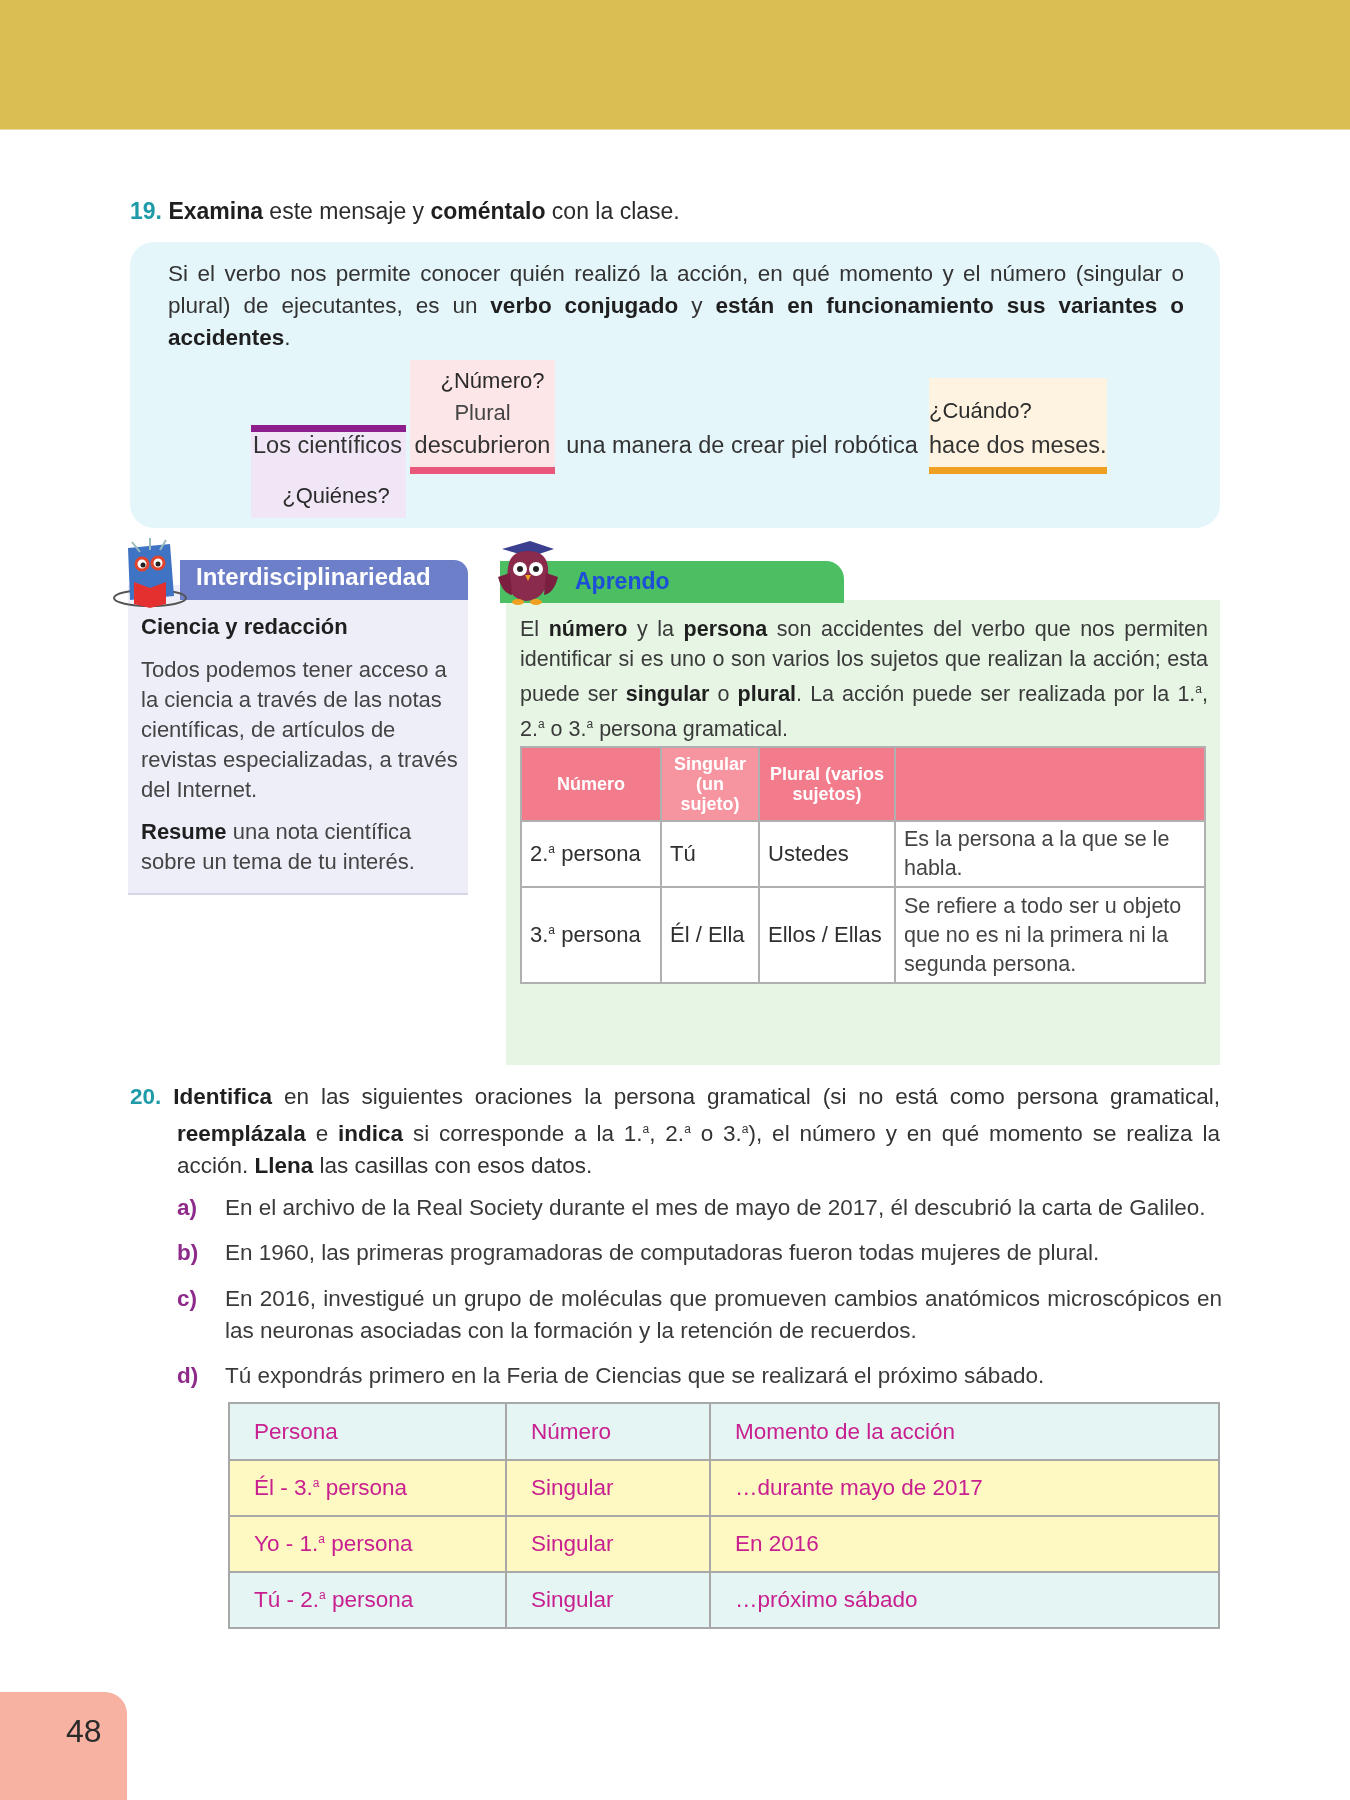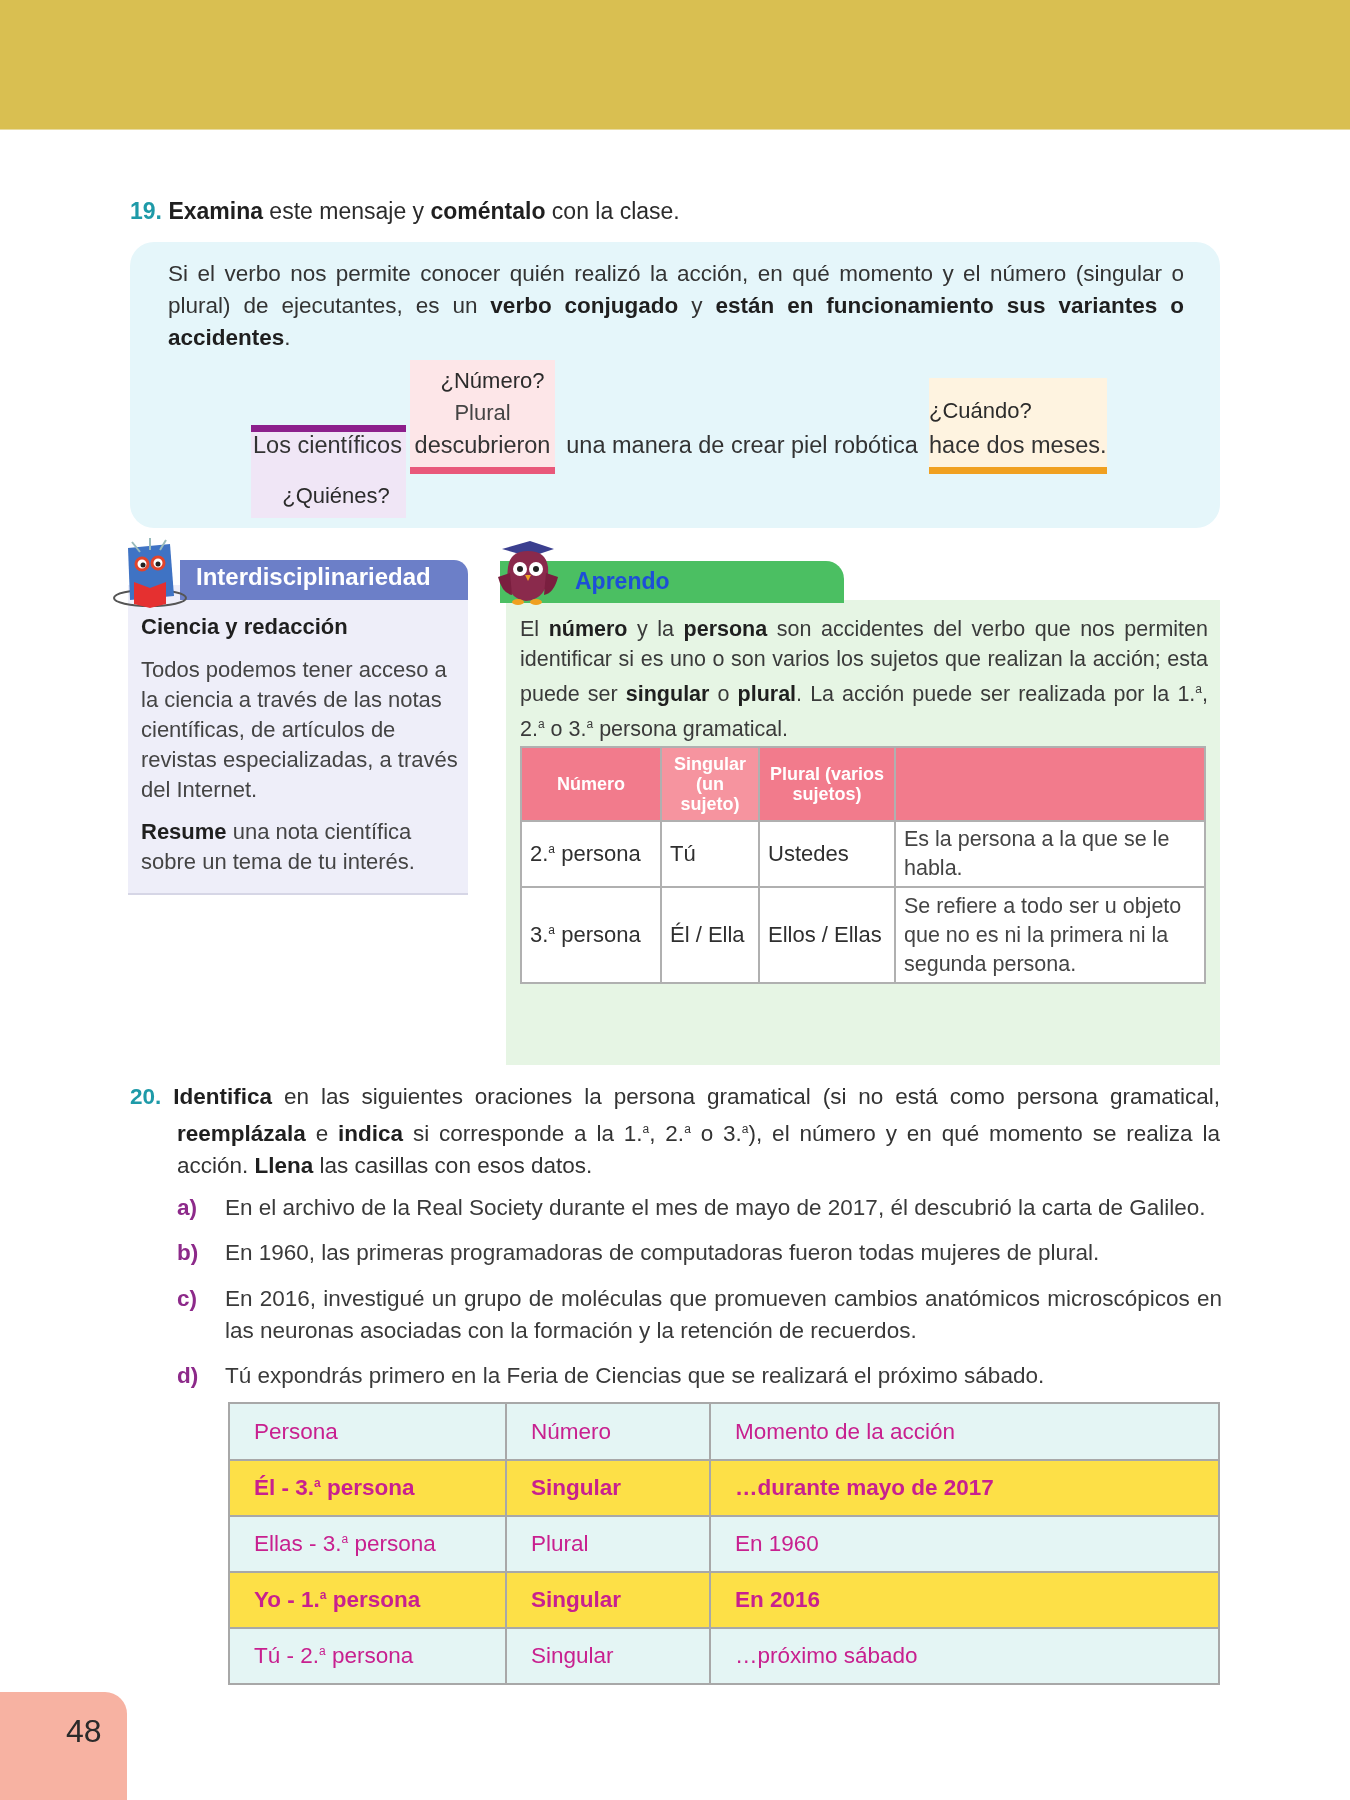--- a/index.html
+++ b/index.html
@@ -60,21 +60,21 @@
   
   .q20 { left: 130px; top: 1081px; width: 1090px; font-size: 22.5px; line-height: 32px; color: #333; text-align: justify; }
   .q20 .indent { padding-left: 47px; display: block; text-indent: -47px; }
   .item { left: 177px; width: 1045px; font-size: 22.5px; line-height: 32px; color: #3a3a3a; text-align: justify; }
   .item .lbl { position: absolute; left: 0; color: #8d2a8a; font-weight: bold; }
   .item .txt { display: block; padding-left: 48px; }
 
   .atable { left: 228px; top: 1402px; width: 992px; border-collapse: collapse; font-size: 22.5px; }
   .atable td { border: 2px solid #a8a8a8; color: #c8208f; padding-left: 24px; height: 56px; }
   .atable tr.odd td { background: #e4f5f4; }
-  .atable tr.even td { background: #fde047; font-weight: bold; }
+  .atable tr.even td { background: #fef9c3; }
   .atable tr.hdr td { height: 57px; }
   .atable td.a1 { width: 277px; }
   .atable td.a2 { width: 204px; }
 
   .page-tab { left: 0; top: 1692px; width: 127px; height: 108px; background: #f7b2a2; border-radius: 0 22px 0 0; }
   .page-num { left: 66px; top: 1713px; font-size: 32px; color: #2a2a2a; }
 </style>
 </head>
 <body>
 
@@ -190,25 +190,20 @@
       <tr class="odd hdr">
     <td class="a1">Persona</td>
     <td class="a2">Número</td>
     <td>Momento de la acción</td>
   </tr>
   <tr class="even">
     <td class="a1"><span>Él - 3.</span><sup>a</sup><span> persona</span></td>
     <td class="a2">Singular</td>
     <td>…durante mayo de 2017</td>
   </tr>
-  <tr class="odd">
-    <td class="a1"><span>Ellas - 3.</span><sup>a</sup><span> persona</span></td>
-    <td class="a2">Plural</td>
-    <td>En 1960</td>
-  </tr>
   <tr class="even">
     <td class="a1"><span>Yo - 1.</span><sup>a</sup><span> persona</span></td>
     <td class="a2">Singular</td>
     <td>En 2016</td>
   </tr>
   <tr class="odd" style="height:56px">
     <td class="a1"><span>Tú - 2.</span><sup>a</sup><span> persona</span></td>
     <td class="a2">Singular</td>
     <td>…próximo sábado</td>
   </tr>

